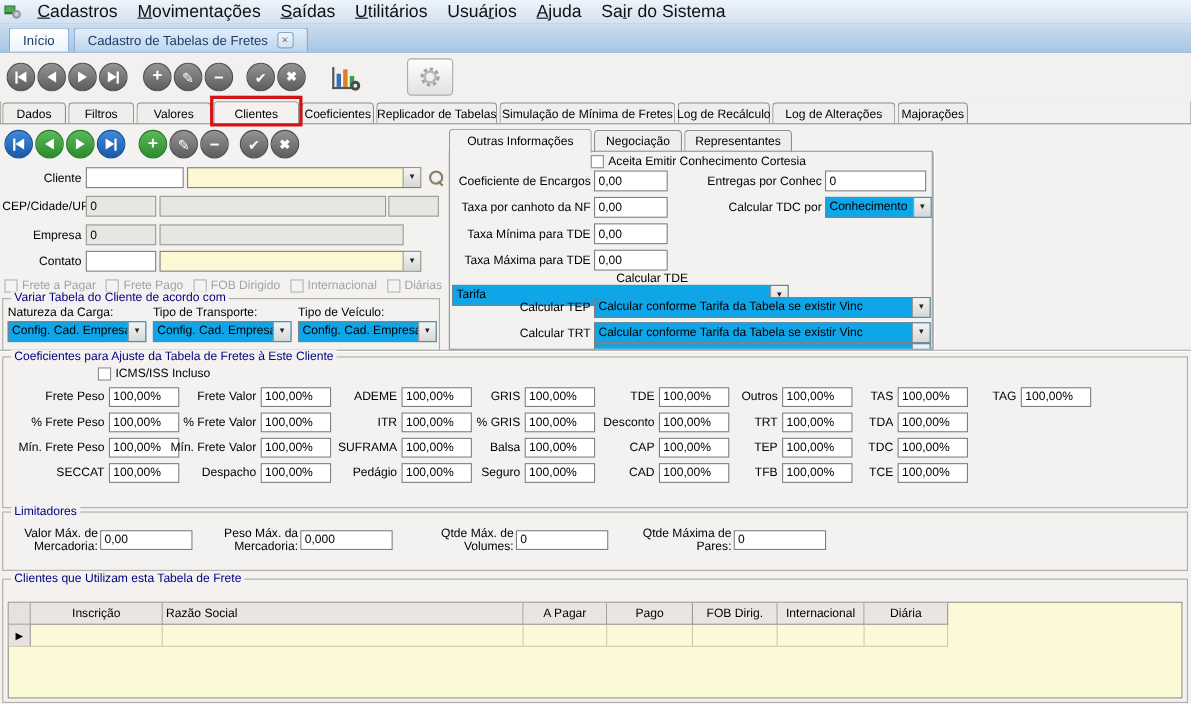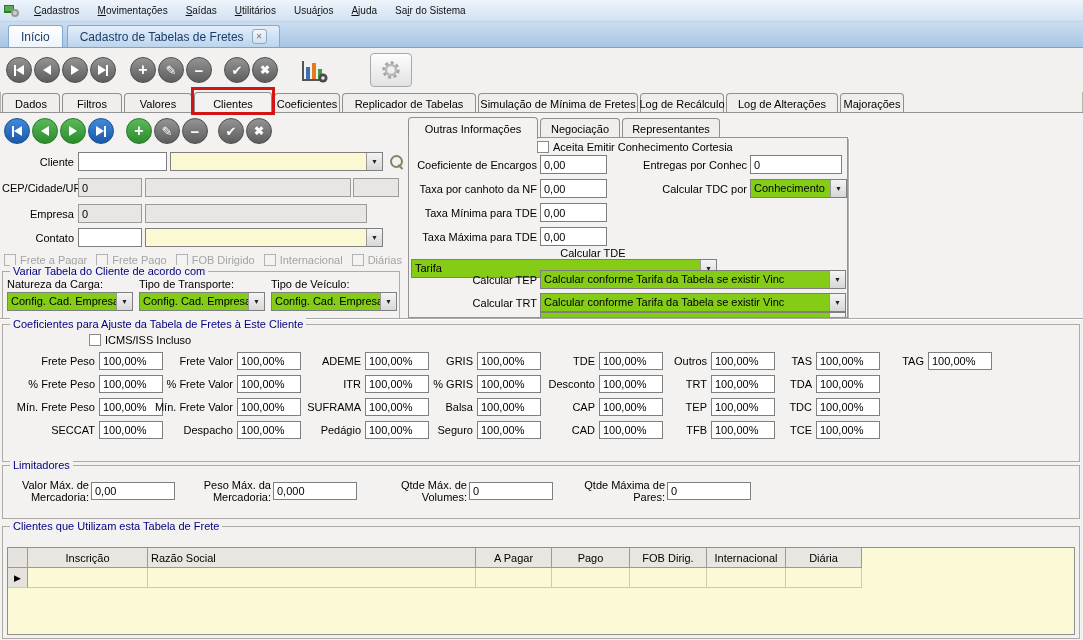--- a/index.html
+++ b/index.html
@@ -3,21 +3,21 @@
 <meta charset="utf-8">
 <style>
   *{box-sizing:border-box;margin:0;padding:0}
   body{margin:0;background:#fff;font-family:"Liberation Sans",sans-serif}
   .screen{position:relative;width:1083px;height:640px;background:#f2f1ef;overflow:hidden;font-size:11px;color:#000;
           box-shadow:inset -1px 0 0 #b5b2ae, inset 1px 0 0 #b5b2ae, inset 0 -1px 0 #b5b2ae}
   
   .menubar{position:absolute;top:0;left:0;right:0;height:22px;display:flex;align-items:center;
            background:linear-gradient(#eef4fb,#d2e1f1);border-bottom:1px solid #c3d3e4;padding-left:3px}
   .appicon{width:18px;height:15px;margin-right:4px}
-  .mitem{padding:3px 9px;font-size:10px;color:#111;cursor:default;white-space:nowrap}
+  .mitem{padding:3px 9px;font-size:16px;color:#111;cursor:default;white-space:nowrap}
   .mitem u{text-decoration:underline}
   
   .doctabs{position:absolute;top:22px;left:0;right:0;height:26px;background:linear-gradient(#cbddf0,#a7c6e4);
            border-bottom:1px solid #7fa;display:flex;align-items:flex-end;padding-left:8px;border-bottom:1px solid #7ca3cf}
   .dtab{height:22px;display:flex;align-items:center;padding:0 12px;border:1px solid #86a9d2;border-bottom:none;
         border-radius:3px 3px 0 0;font-size:12px;color:#1c3d66;margin-right:4px}
   .dtab.home{background:linear-gradient(#ffffff,#eef4fb)}
   .dtab.doc{background:linear-gradient(#e3eefb,#bcd4ed)}
   .closebtn{width:15px;height:15px;margin-left:8px;border:1px solid #8aa8c8;border-radius:3px;background:linear-gradient(#f3f7fb,#d3e1ef);
             display:flex;align-items:center;justify-content:center;font-size:8px;color:#777}
@@ -38,31 +38,31 @@
   .gx{font-size:12px;font-weight:bold}
   .gearbtn{position:absolute;left:370px;top:5px;width:42px;height:34px;border:1px solid #a9a9a9;border-radius:4px;
            background:linear-gradient(#fdfdfd,#e2e2e2);display:flex;align-items:center;justify-content:center;cursor:pointer}
   .chartbtn{position:absolute;left:298px;top:7px;width:32px;height:30px;display:flex;align-items:center;justify-content:center;cursor:pointer}
   
   .ptabs{position:absolute;top:91px;left:2px;right:2px;height:22px;display:flex;align-items:flex-end;gap:2px}
   .ptab{height:20px;background:#f0eeec;border:1px solid #8f8f8f;border-bottom:none;border-radius:4px 4px 0 0;
         display:flex;align-items:center;justify-content:center;white-space:nowrap;cursor:pointer}
   .ptab.active{height:22px;background:#f3f2f0;margin-bottom:-1px;z-index:4;position:relative}
   .ptabs .ptab:nth-child(1){width:58px}.ptabs .ptab:nth-child(2){width:60px}.ptabs .ptab:nth-child(3){width:68px}
-  .ptabs .ptab:nth-child(4){width:78px}.ptabs .ptab:nth-child(5){width:66px}.ptabs .ptab:nth-child(6){width:134px}
+  .ptabs .ptab:nth-child(4){width:78px}.ptabs .ptab:nth-child(5){width:66px}.ptabs .ptab:nth-child(6){width:110px}
   .ptabs .ptab:nth-child(7){width:160px}.ptabs .ptab:nth-child(8){width:84px}.ptabs .ptab:nth-child(9){width:112px}
   .ptabs .ptab:nth-child(10){width:64px}
   .redbox{position:absolute;left:191px;top:87px;width:84px;height:28px;border:3px solid #d31414;z-index:9;pointer-events:none}
   
   .content{position:absolute;top:112px;left:0;right:0;bottom:0;border-top:1px solid #949494;background:#f3f2f0}
   .row{position:absolute;display:flex;align-items:center}
   .flabel{width:72px;text-align:right;margin-right:4px;white-space:nowrap}
   .inp{height:19px;border:1px solid #7f7f7f;background:#fff;font:11px "Liberation Sans",sans-serif;padding:1px 3px}
   .inp.gray{background:#e8e6e2;border-color:#9a9a9a}
-  .combo{display:flex;height:19px;border:1px solid #7f7f7f;background:#84cc16}
+  .combo{display:flex;height:19px;border:1px solid #7f7f7f;background:#0ea5e9}
   .combo.yellow{background:#fcf8d4}
   .ct{flex:1;padding:2px 3px;white-space:nowrap;overflow:hidden}
   .ca{width:16px;border-left:1px solid #999;background:linear-gradient(#f4f4f4,#d7d7d7);display:flex;align-items:center;justify-content:center;font-size:7px;color:#222}
   .cb{width:12px;height:12px;border:1px solid #8a8a8a;background:#fff;display:inline-block;flex:none}
   .cbitem{display:inline-flex;align-items:center;gap:4px;white-space:nowrap}
   .cbitem.disabled{color:#a3a3a3}
   .cbitem.disabled .cb{border-color:#b3b3b3;background:#f4f3f1}
   .zoomico{position:relative;width:13px;height:13px;display:inline-block}
   .zoomico::before{content:"";position:absolute;left:0;top:0;width:9px;height:9px;border:2px solid #8a8065;border-radius:50%}
   .zoomico::after{content:"";position:absolute;left:9px;top:9px;width:6px;height:2px;background:#8a8065;transform:rotate(45deg);transform-origin:0 0}

